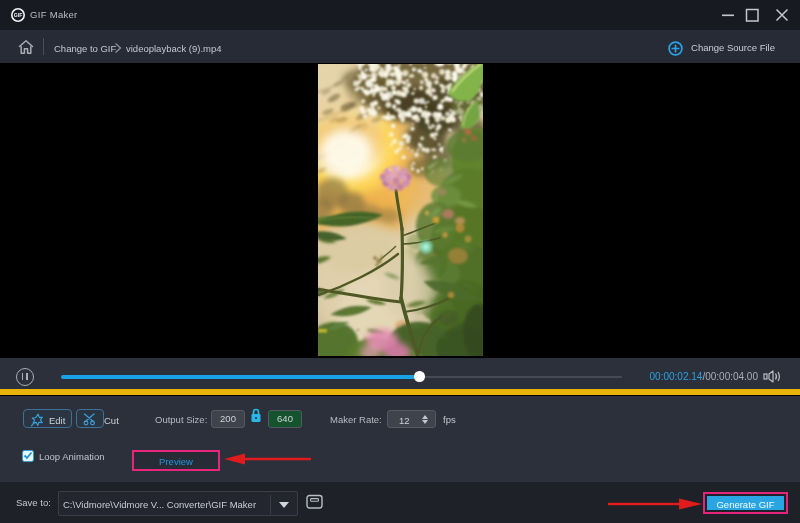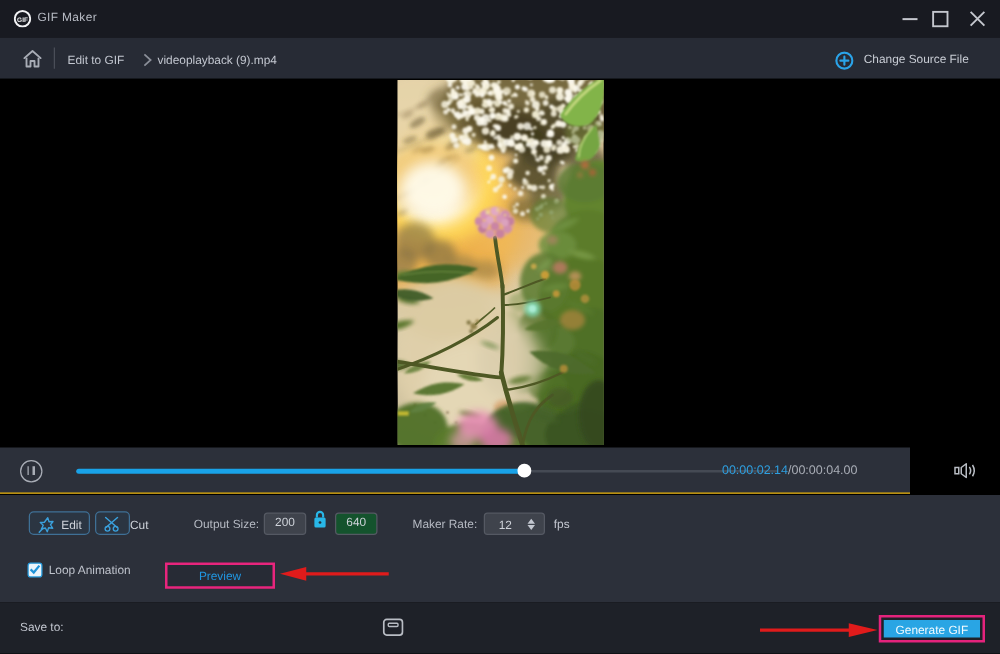--- a/index.html
+++ b/index.html
@@ -20,21 +20,21 @@
 #crumb2 { position:absolute; left:126px; top:12.5px; font-size:9.5px; color:#c3c7d0; }
 #chev { position:absolute; left:113px; top:11.5px; }
 #changesrc { position:absolute; right:25px; top:12px; font-size:9.5px; color:#c9cdd5; }
 #pluscirc { position:absolute; left:668px; top:41px; }
 
 
 #videoarea { position:absolute; top:63px; left:0; width:800px; height:295px; background:#000; }
 #video { position:absolute; top:64px; left:318px; width:165px; height:292px; }
 
 
-#playerbar { position:absolute; top:358px; left:0; width:728px; height:37px; background:#2c303a; border-bottom:1px solid #eab308; }
+#playerbar { position:absolute; top:358px; left:0; width:800px; height:37px; background:#2c303a; border-bottom:6px solid #eab308; }
 #pausebtn { position:absolute; left:16px; top:10px; width:18px; height:18px; border:1.4px solid #a9adb6; border-radius:50%; }
 #pausebtn:before { content:""; position:absolute; left:4.6px; top:4.4px; width:1.8px; height:6.4px; background:#a9adb6; }
 #pausebtn:after { content:""; position:absolute; left:8.8px; top:4.4px; width:1.8px; height:6.4px; background:#a9adb6; }
 #track { position:absolute; left:61px; top:17.6px; width:561px; height:2px; background:#454a54; border-radius:1px; }
 #trackfill { position:absolute; left:0; top:-0.9px; width:358px; height:3.8px; background:#19a2e8; border-radius:2px; }
 #thumb { position:absolute; left:414px; top:13.2px; width:10.5px; height:10.5px; background:#fff; border-radius:50%; }
 #timetxt { position:absolute; right:42px; top:13px; font-size:10px; }
 #timetxt .cur { color:#2e9fe0; }
 #timetxt .tot { color:#a9adb6; }
 #volic { position:absolute; left:763px; top:11px; }
@@ -97,21 +97,21 @@
       <path d="M8.5 9.5 L19.5 20.5 M19.5 9.5 L8.5 20.5" stroke="#c4c7ce" stroke-width="1.5"></path>
     </svg>
 </div>
 
 <div id="navbar">
   <svg id="homeic" width="16" height="16" viewBox="0 0 16 16">
     <path d="M1.5 7.5 L8 1.8 L14.5 7.5" fill="none" stroke="#a9adb6" stroke-width="1.5" stroke-linecap="round" stroke-linejoin="round"></path>
     <path d="M3.2 7.2 L3.2 14.2 L6.4 14.2 L6.4 9.8 L9.6 9.8 L9.6 14.2 L12.8 14.2 L12.8 7.2" fill="none" stroke="#a9adb6" stroke-width="1.5" stroke-linejoin="round"></path>
   </svg>
   <div id="navsep"></div>
-  <div id="crumb1">Edit to GIF</div>
+  <div id="crumb1">Change to GIF</div>
   <svg id="chev" width="10" height="12" viewBox="0 0 10 12">
       <path d="M2.5 1.5 L7.5 6 L2.5 10.5" fill="none" stroke="#8a8e98" stroke-width="1.4"></path>
     </svg>
   <div id="crumb2">videoplayback (9).mp4</div>
   <div id="changesrc">Change Source File</div>
 </div>
 <svg id="pluscirc" width="15" height="15" viewBox="0 0 15 15">
   <circle cx="7.5" cy="7.5" r="6.4" fill="none" stroke="#2aa3e8" stroke-width="1.7"></circle>
   <path d="M7.5 4.3 L7.5 10.7 M4.3 7.5 L10.7 7.5" stroke="#2aa3e8" stroke-width="1.7" stroke-linecap="round"></path>
 </svg>
@@ -901,20 +901,25 @@
       <span>Preview</span>
     </div>
   <svg class="redarrow" style="left:224px;top:56px" width="88" height="14" viewBox="0 0 88 14">
     <line x1="20" y1="7" x2="87" y2="7" stroke="#e01b1b" stroke-width="2.6"></line>
     <path d="M0 7 L21 1.5 L21 12.5 Z" fill="#e01b1b"></path>
   </svg>
 </div>
 
 <div id="bottombar">
   <div id="lblsave">Save to:</div>
+  <div id="combo">
+    <div class="path">C:\Vidmore\Vidmore V... Converter\GIF Maker</div>
+    <div class="sep"></div>
+    <div class="arr"></div>
+  </div>
   <svg id="folderbtn" width="17" height="15" viewBox="0 0 17 15">
     <rect x="1" y="1.5" width="15" height="12.5" rx="2.4" fill="none" stroke="#b9bdc4" stroke-width="1.4"></rect>
     <rect x="4.6" y="4.6" width="7.8" height="2.6" rx="0.8" fill="none" stroke="#b9bdc4" stroke-width="1.1"></rect>
   </svg>
 </div>
 <svg class="redarrow" style="left:608px;top:497px" width="94" height="14" viewBox="0 0 94 14">
   <line x1="0" y1="7" x2="72" y2="7" stroke="#e01b1b" stroke-width="2.6"></line>
   <path d="M94 7 L71 1.5 L71 12.5 Z" fill="#e01b1b"></path>
 </svg>
 <div id="gengifbox">

